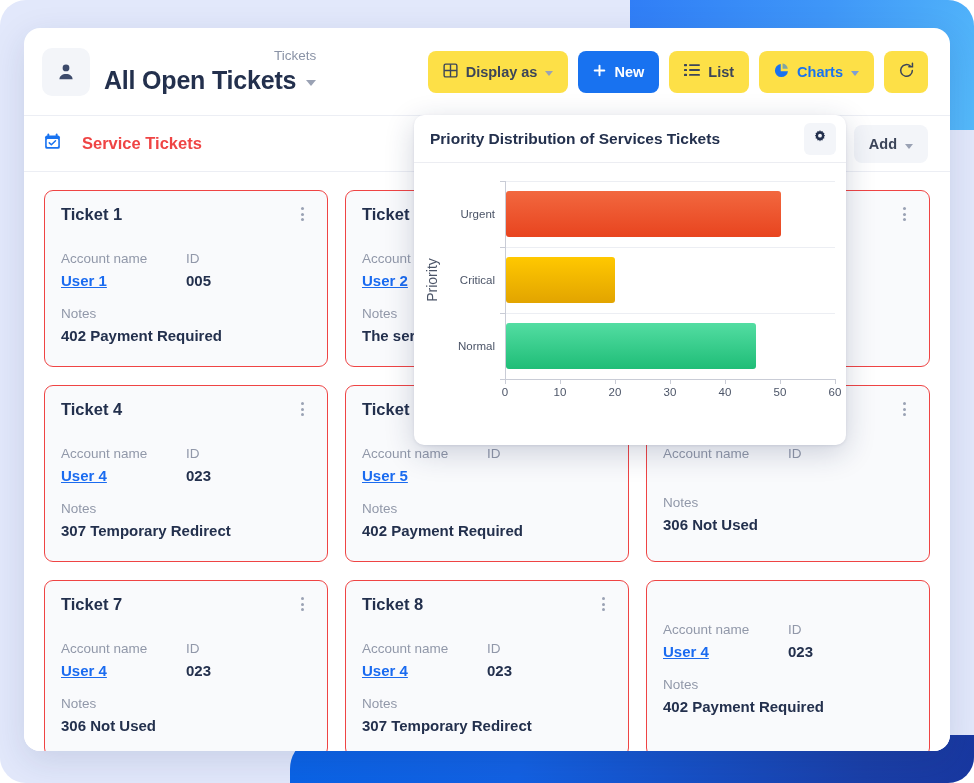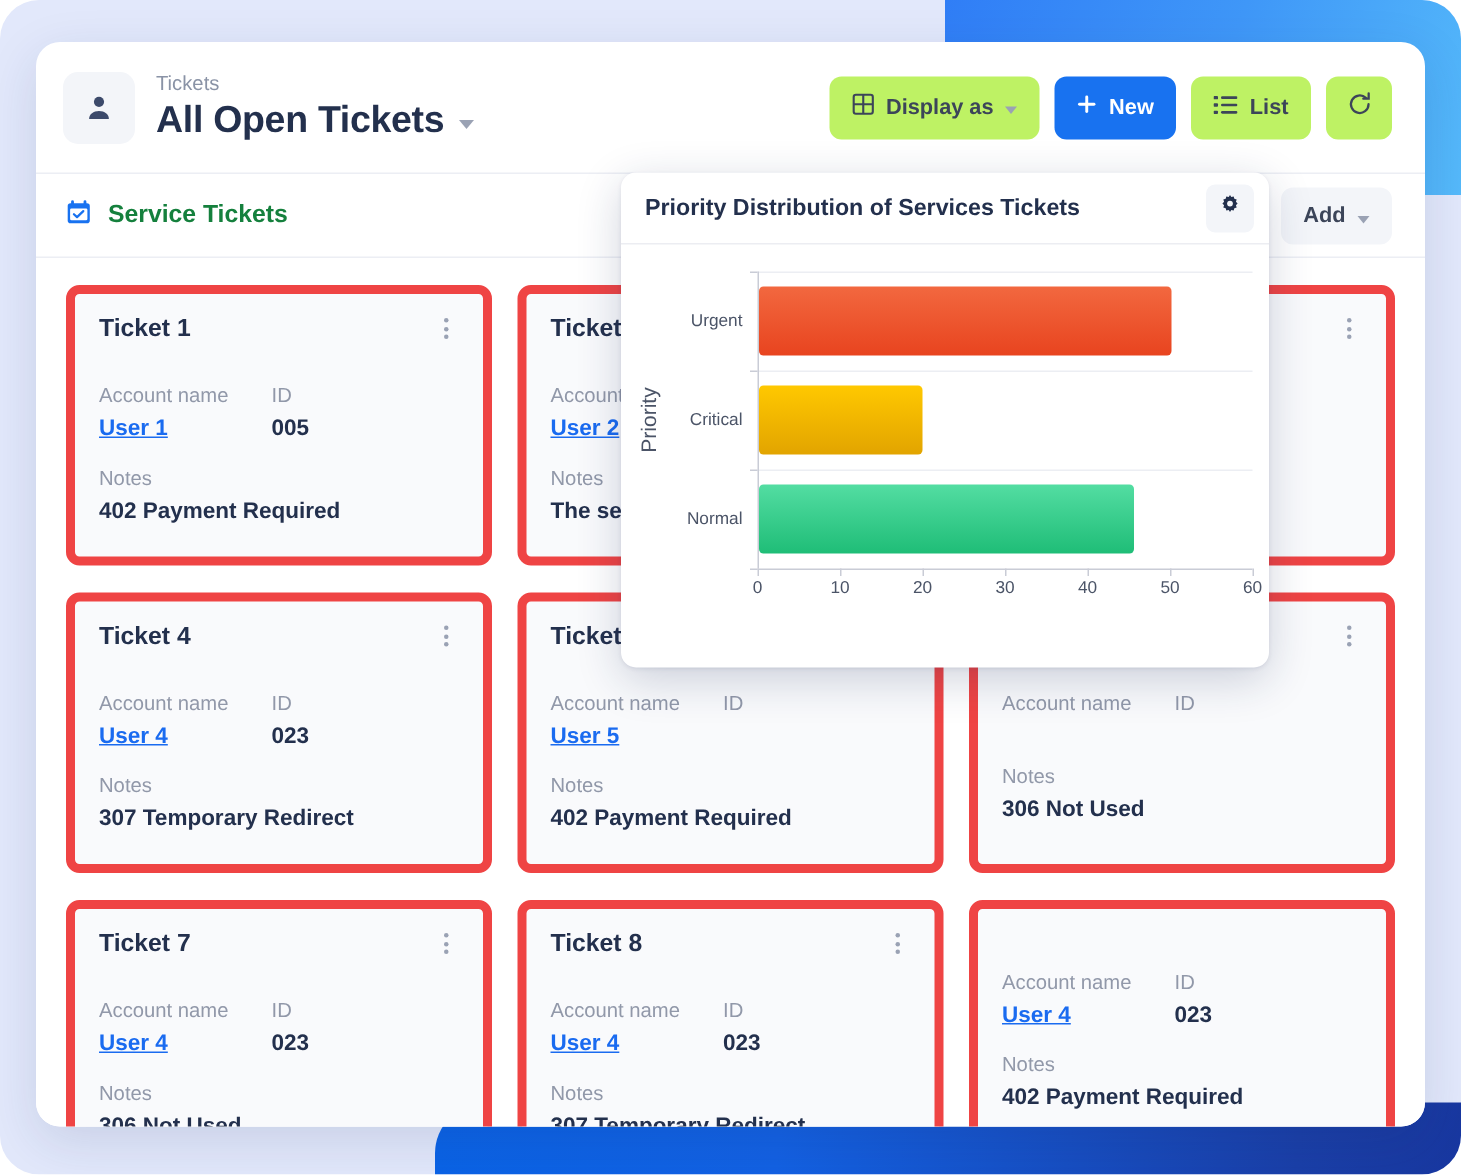--- a/index.html
+++ b/index.html
@@ -53,20 +53,21 @@
     width: 48px; height: 48px; border-radius: 10px;
     background: #f3f5f9;
     display: flex; align-items: center; justify-content: center;
     flex: 0 0 auto;
   }
   .avatar-tile svg { display: block; }
   .title-block { margin-left: 14px; }
   .breadcrumb {
     font-size: 13.5px; color: #8a93a6; line-height: 16px;
     margin-bottom: 1px;
+    text-align: right;
   }
   .page-title-row { display: flex; align-items: center; gap: 10px; }
   .page-title {
     font-size: 25px; font-weight: bold; color: #23304d;
     letter-spacing: -0.2px; line-height: 30px;
   }
   .caret { width: 0; height: 0;
     border-left: 5px solid transparent; border-right: 5px solid transparent;
     border-top: 6px solid #9aa2b4; margin-top: 5px;
   }
@@ -74,60 +75,60 @@
 
   .header-actions {
     margin-left: auto;
     display: flex; align-items: center; gap: 10px;
   }
   .btn {
     height: 42px; border-radius: 8px;
     display: flex; align-items: center; gap: 8px;
     padding: 0 15px;
     font-size: 14.5px; font-weight: bold;
-    background: #bef264; color: #3c4559;
+    background: #fde047; color: #3c4559;
     border: none; cursor: pointer;
     white-space: nowrap;
   }
   .btn.primary { background: #1872f0; color: #ffffff; }
   .btn.charts { color: #1872f0; }
   .btn.icon-only { padding: 0; width: 44px; justify-content: center; }
   .btn .caret { border-top-color: #9aa2b4; margin-top: 3px; }
   .btn.charts .caret { border-top-color: #7d9ed4; }
 
   
   .section-bar {
     height: 56px;
     display: flex; align-items: center;
     padding: 0 22px 0 20px;
     border-bottom: 1px solid #eceef4;
     background: #ffffff;
   }
   .section-title {
-    font-size: 16.5px; font-weight: bold; color: #15803d;
-    margin-left: 11px;
+    font-size: 16.5px; font-weight: bold; color: #ef4444;
+    margin-left: 21px;
   }
   .add-btn {
     margin-left: auto;
     height: 38px; border-radius: 8px; background: #f3f5f9;
     display: flex; align-items: center; gap: 8px;
     padding: 0 15px; font-size: 14.5px; font-weight: bold; color: #3c4559;
     border: none; cursor: pointer;
   }
 
   
   .cards-area { padding: 18px 20px 0 20px; background: #ffffff; }
   .cards-grid {
     display: grid;
     grid-template-columns: repeat(3, 1fr);
     gap: 18px 17px;
   }
   .ticket-card {
     background: #f9fafc;
-    border: 6px solid #ef4444;
+    border: 1px solid #ef4444;
     border-radius: 9px;
     padding: 14px 16px 20px 16px;
     min-height: 148px;
   }
   .card-top { display: flex; align-items: flex-start; }
   .card-title {
     font-size: 16.5px; font-weight: bold; color: #23304d;
   }
   .kebab {
     margin-left: auto; width: 18px; height: 18px;
@@ -275,20 +276,30 @@
             <rect x="5" y="1.2" width="11" height="1.8" rx="0.9"></rect>
             <rect x="0" y="5.9" width="3" height="2.2" rx="0.6"></rect>
             <rect x="5" y="6.1" width="11" height="1.8" rx="0.9"></rect>
             <rect x="0" y="10.8" width="3" height="2.2" rx="0.6"></rect>
             <rect x="5" y="11" width="11" height="1.8" rx="0.9"></rect>
           </svg>
         </span>
         <span>List</span>
       </button>
 
+      <button class="btn charts">
+        <span>
+          <svg width="15" height="15" viewBox="0 0 16 16" fill="#1872f0">
+            <path d="M7.2 1.1A7 7 0 1 0 14.9 8.8H7.2z"></path>
+            <path d="M9.1 0.6v5.6h5.6A6.6 6.6 0 0 0 9.1 0.6z" opacity=".55"></path>
+          </svg>
+        </span>
+        <span>Charts</span>
+        <span class="caret sm"></span>
+      </button>
 
       <button class="btn icon-only">
         <span>
           <svg width="17" height="17" viewBox="0 0 18 18" fill="none" stroke="#3c4559" stroke-width="1.6" stroke-linecap="round">
             <path d="M15.2 9a6.2 6.2 0 1 1-1.9-4.5"></path>
             <polyline points="15.3,1.3 15.3,5.1 11.5,5.1"></polyline>
           </svg>
         </span>
       </button>
     </div>

